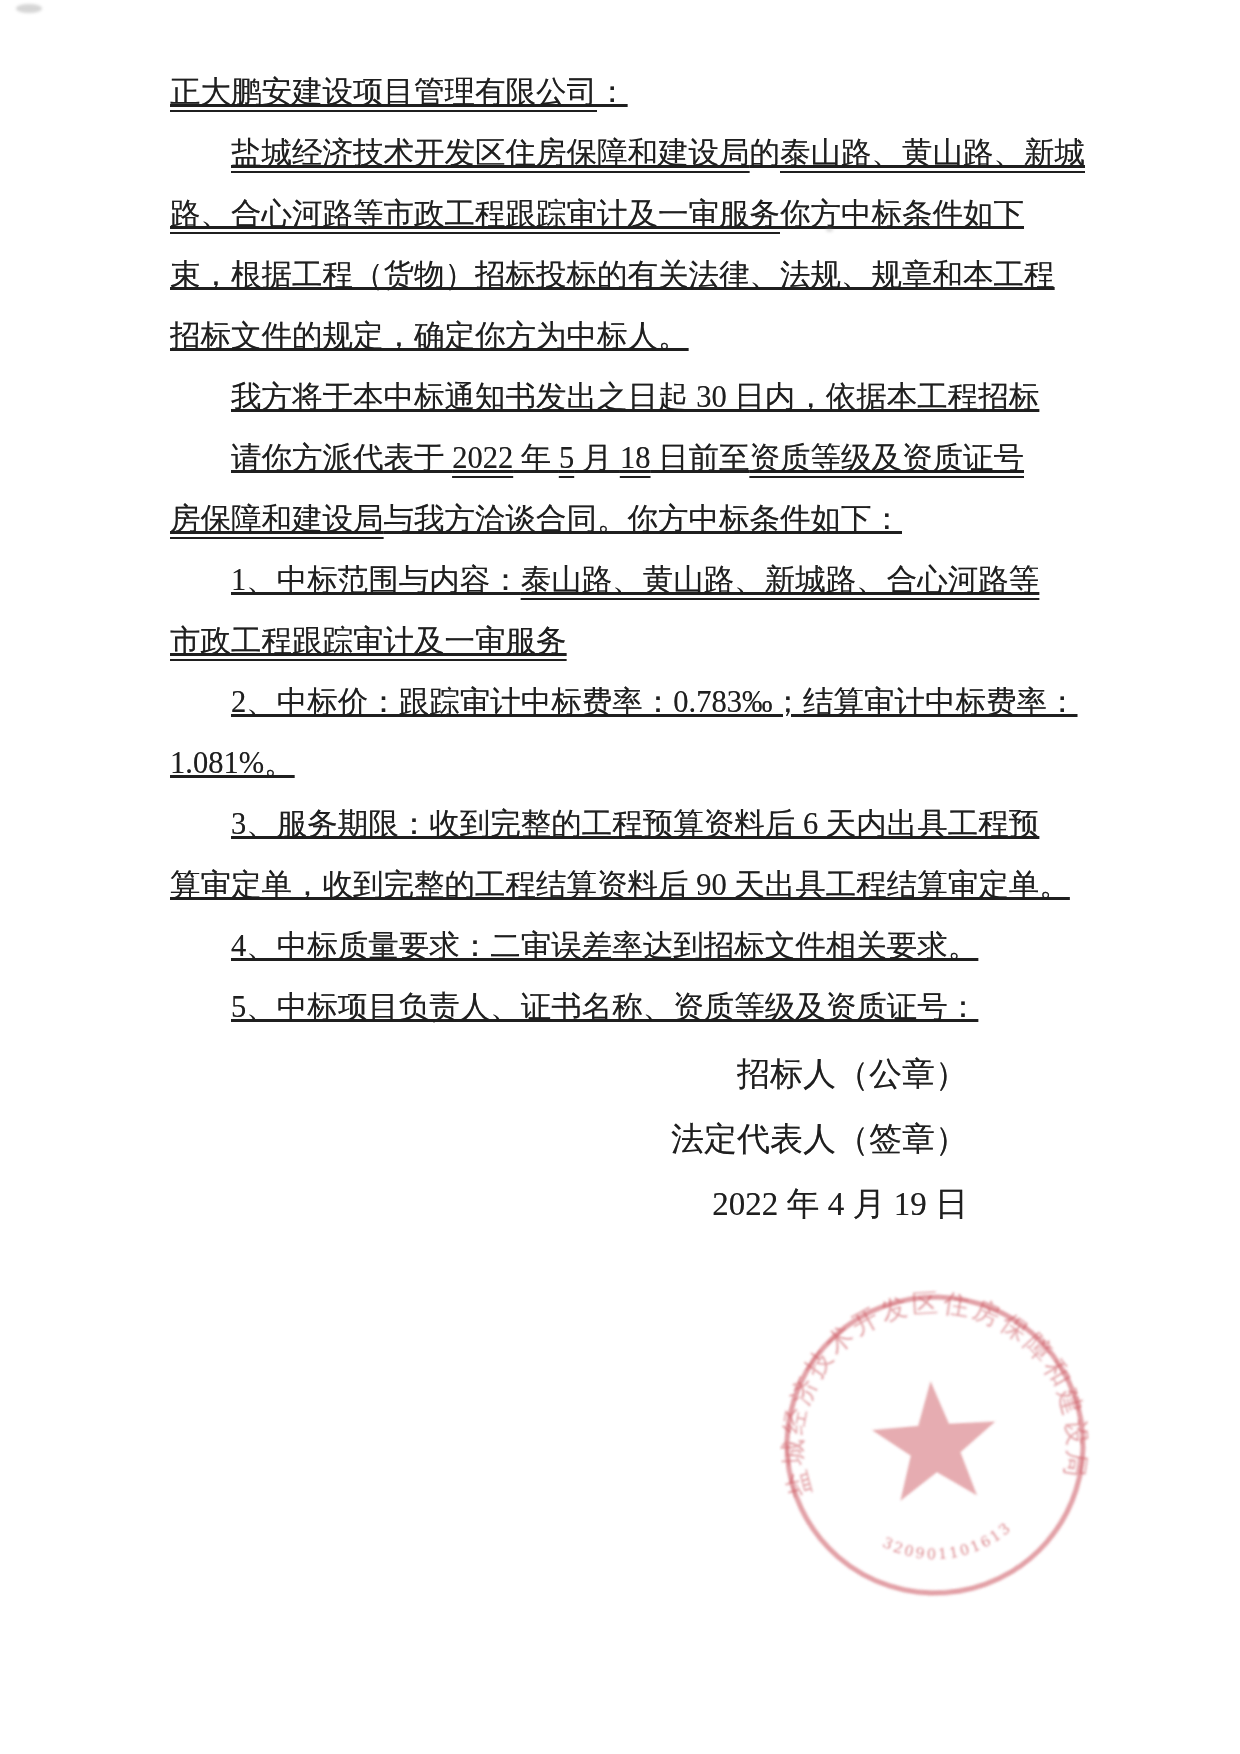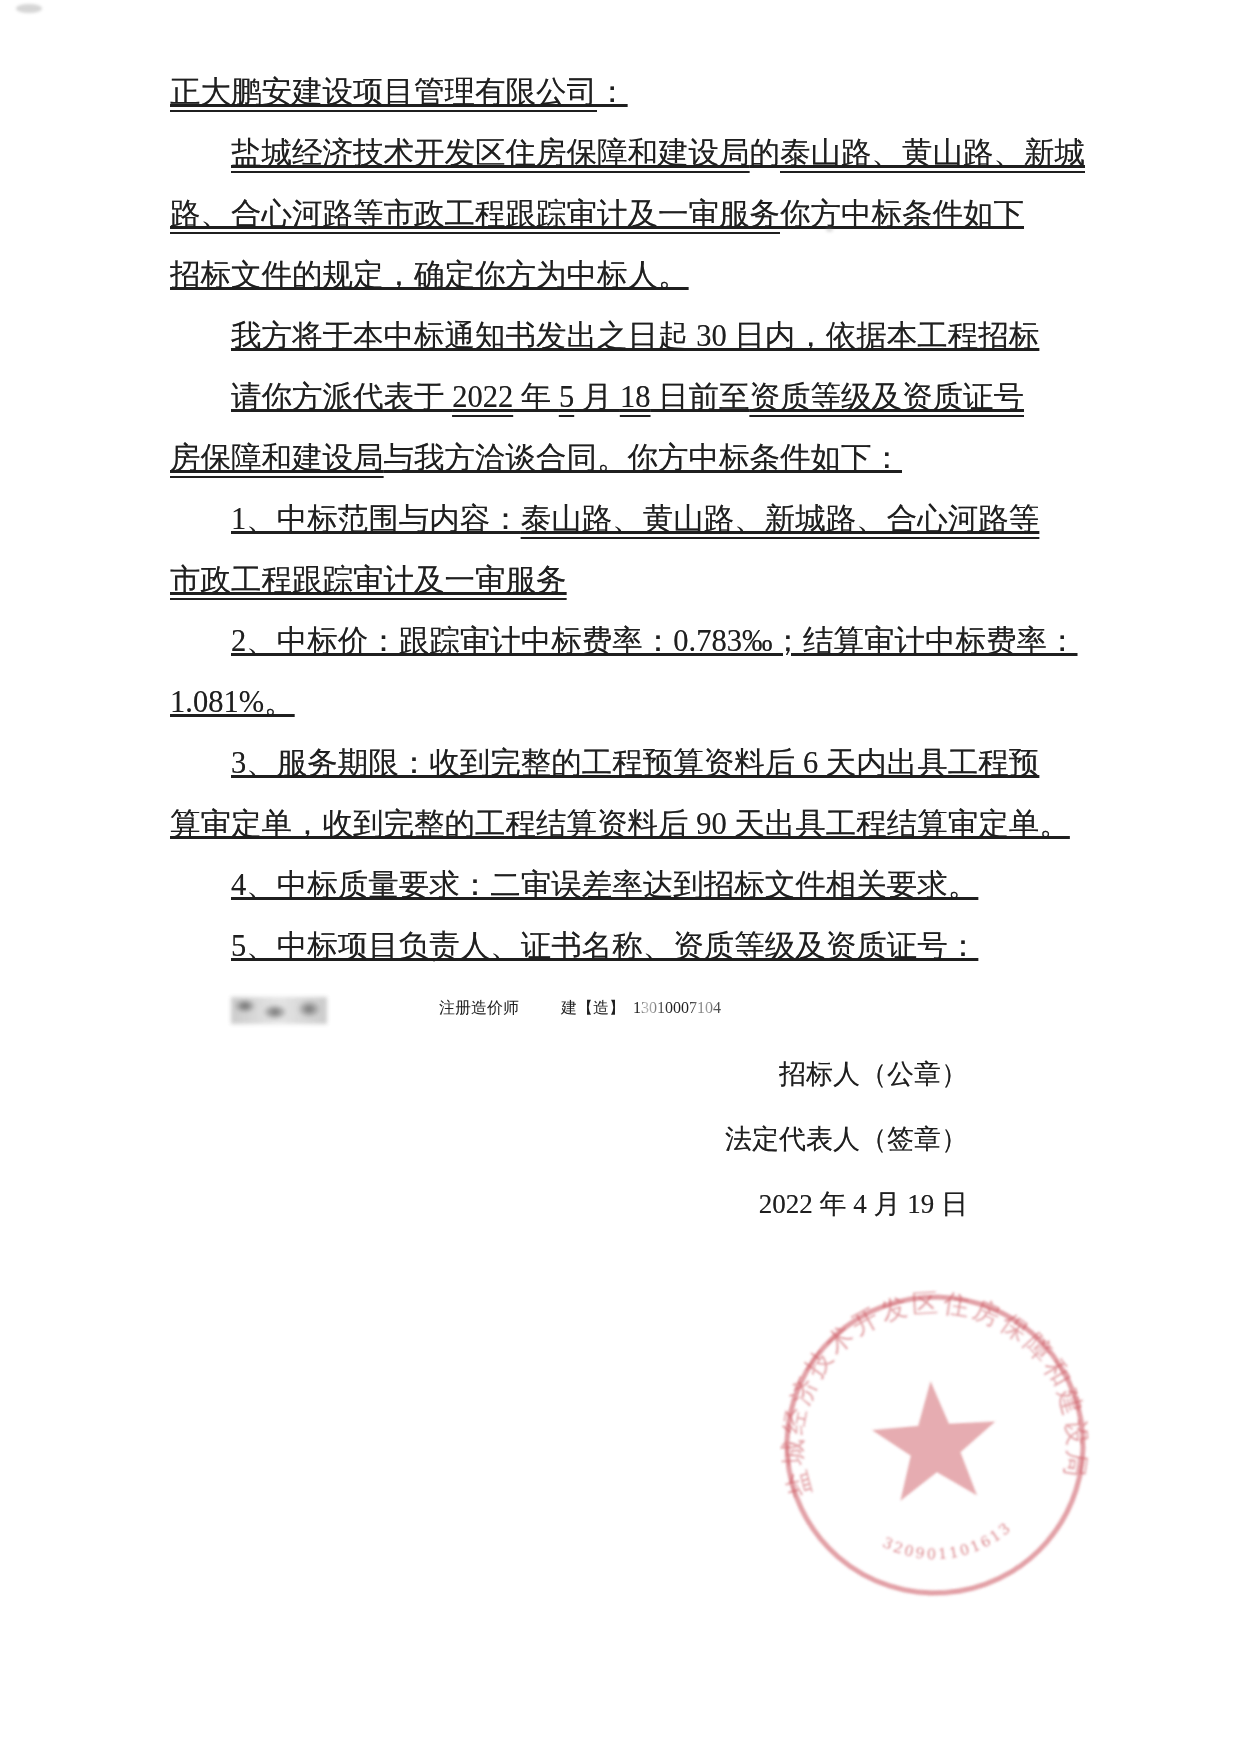--- a/index.html
+++ b/index.html
@@ -64,21 +64,21 @@
   .cred-cert{margin-left:42px;}
   .cred-number{
     margin-left:8px;
     -webkit-mask-image:linear-gradient(90deg,#000 0%,#000 8%,rgba(0,0,0,.3) 14%,rgba(0,0,0,.45) 22%,rgba(0,0,0,.8) 32%,#000 42%,#000 62%,rgba(0,0,0,.6) 74%,rgba(0,0,0,.45) 84%,rgba(0,0,0,.75) 94%,rgba(0,0,0,.85) 100%);
     mask-image:linear-gradient(90deg,#000 0%,#000 8%,rgba(0,0,0,.3) 14%,rgba(0,0,0,.45) 22%,rgba(0,0,0,.8) 32%,#000 42%,#000 62%,rgba(0,0,0,.6) 74%,rgba(0,0,0,.45) 84%,rgba(0,0,0,.75) 94%,rgba(0,0,0,.85) 100%);
   }
   .sig-block{
     margin-top:4px;
     padding-right:272px;
     text-align:right;
-    font-size:27px;
+    font-size:33px;
     line-height:65px;
     text-shadow:0 0 .5px rgba(0,0,0,.5);
   }
   .seal{
     position:absolute;
     left:779px;top:1289px;
     width:312px;height:312px;
     mix-blend-mode:multiply;
     opacity:.9;
     transform:rotate(-4deg);
@@ -91,40 +91,35 @@
 <div class="page">
 
   <div class="artifact a1"></div>
   <div class="artifact a2"></div>
 
 
   <div class="doc-body" id="doc-body">
       <div class="bline"><span class="u">正大鹏安建设项目管理有限公司</span><span class="">：</span></div>
       <div class="bline indent"><span class="u">盐城经济技术开发区住房保障和建设局</span><span class="">的</span><span class="u">泰山路、黄山路、新城</span></div>
       <div class="bline"><span class="u">路、合心河路等市政工程跟踪审计及一审服务</span><span class="">你方中标条件如下</span></div>
+      <div class="bline"><span class="">束，根据工程（货物）招标投标的有关法律、法规、规章和本工程</span></div>
       <div class="bline"><span class="">招标文件的规定，确定你方为中标人。</span></div>
       <div class="bline indent"><span class="">我方将于本中标通知书发出之日起 30 日内，依据本工程招标</span></div>
       <div class="bline indent"><span class="">请你方派代表于 </span><span class="u">2022</span><span class=""> 年 </span><span class="u">5</span><span class=""> 月 </span><span class="u">18</span><span class=""> 日前至</span><span class="u">资质等级及资质证号</span></div>
       <div class="bline"><span class="u">房保障和建设局</span><span class="">与我方洽谈合同。你方中标条件如下：</span></div>
       <div class="bline indent"><span class="">1、中标范围与内容：</span><span class="u">泰山路、黄山路、新城路、合心河路等</span></div>
       <div class="bline"><span class="u">市政工程跟踪审计及一审服务</span></div>
       <div class="bline indent"><span class="">2、中标价：跟踪审计中标费率：0.783‰；结算审计中标费率：</span></div>
       <div class="bline"><span class="">1.081%。</span></div>
       <div class="bline indent"><span class="">3、服务期限：收到完整的工程预算资料后 6 天内出具工程预</span></div>
       <div class="bline"><span class="">算审定单，收到完整的工程结算资料后 90 天出具工程结算审定单。</span></div>
       <div class="bline indent"><span class="">4、中标质量要求：二审误差率达到招标文件相关要求。</span></div>
       <div class="bline indent"><span class="">5、中标项目负责人、证书名称、资质等级及资质证号：</span></div>
     </div>
 
-  <div class="cred-row">
-    <span class="smudge"></span>
-    <span class="cred-title">注册造价师</span>
-    <span class="cred-cert">建【造】</span>
-    <span class="cred-number">13010007104</span>
-  </div>
 
   <div class="sig-block">
     <div>招标人（公章）</div>
     <div>法定代表人（签章）</div>
     <div>2022 年 4 月 19 日</div>
   </div>
 
   <svg class="seal" viewBox="0 0 312 312">
     <defs>
       <filter id="sealblur" x="-20%" y="-20%" width="140%" height="140%">

